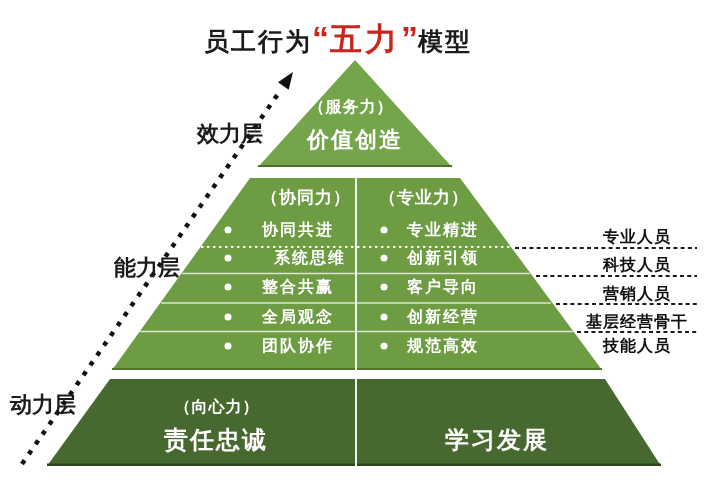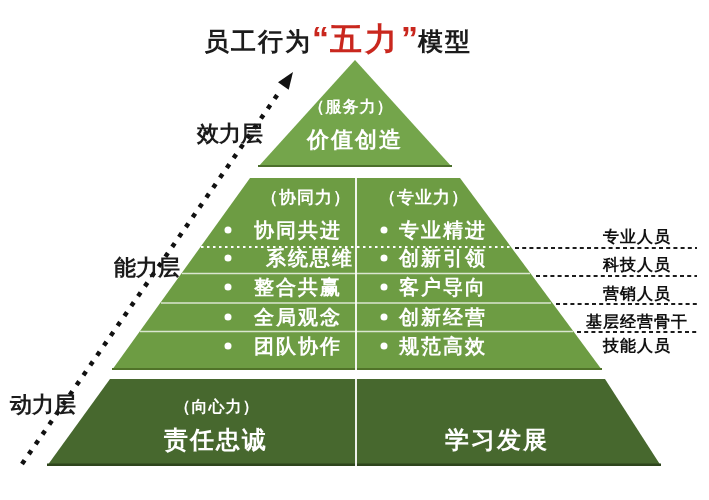--- a/index.html
+++ b/index.html
@@ -17,21 +17,21 @@
   .title-line{position:absolute;left:338px;top:6px;transform:translateX(-50%);
               display:flex;align-items:baseline;white-space:nowrap;}
   .title-black{font-size:25px;font-weight:bold;color:var(--text-dark);letter-spacing:2px;}
   .title-quote{font-size:34px;font-weight:bold;color:var(--accent-red);line-height:1;}
   .title-red{font-size:32px;font-weight:bold;color:var(--accent-red);letter-spacing:3px;margin:12px 1px;}
   .layer-label{font-size:22px;font-weight:bold;color:#1b1b1b;}
   .force-label{font-size:16px;font-weight:bold;color:var(--white);letter-spacing:1px;}
   .tier-title{font-size:22px;font-weight:bold;color:var(--white);letter-spacing:2px;}
   .big-title{font-size:24px;font-weight:bold;color:var(--white);letter-spacing:2px;}
   .col-header{font-size:17px;font-weight:bold;color:var(--white);letter-spacing:1px;}
-  .item-text{font-size:20px;font-weight:bold;color:var(--white);letter-spacing:2px;}
+  .item-text{font-size:16px;font-weight:bold;color:var(--white);letter-spacing:2px;}
   .bullet-dot{position:absolute;width:7px;height:7px;border-radius:50%;background:var(--white);
               transform:translate(-50%,-50%);}
   .right-label{font-size:16px;font-weight:bold;color:#101010;letter-spacing:1px;
                font-family:"Liberation Serif","DejaVu Serif",serif;}
 </style>
 </head>
 <body>
 
 <div class="stage">
 

